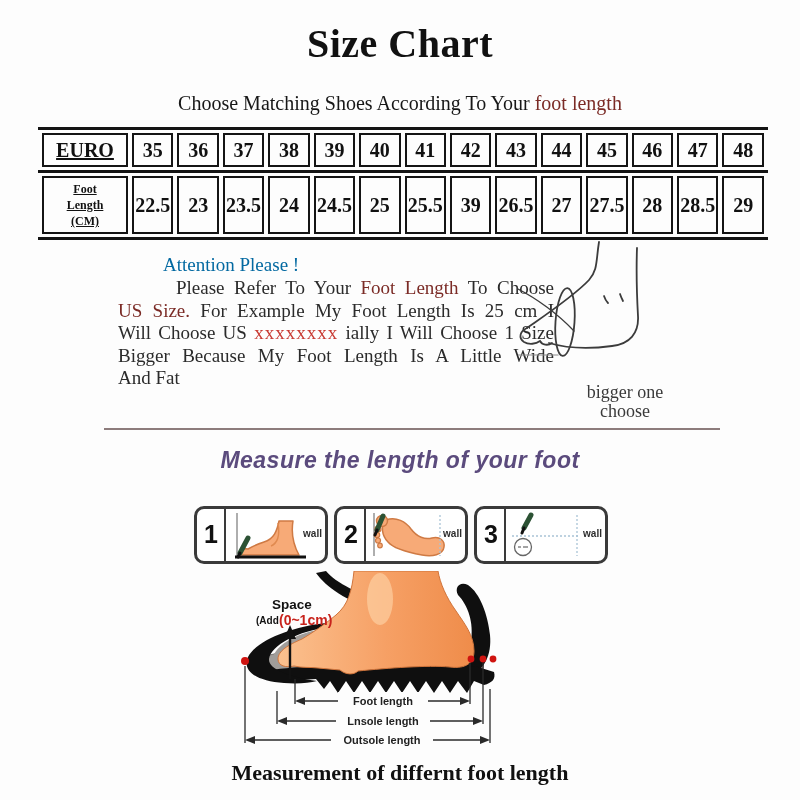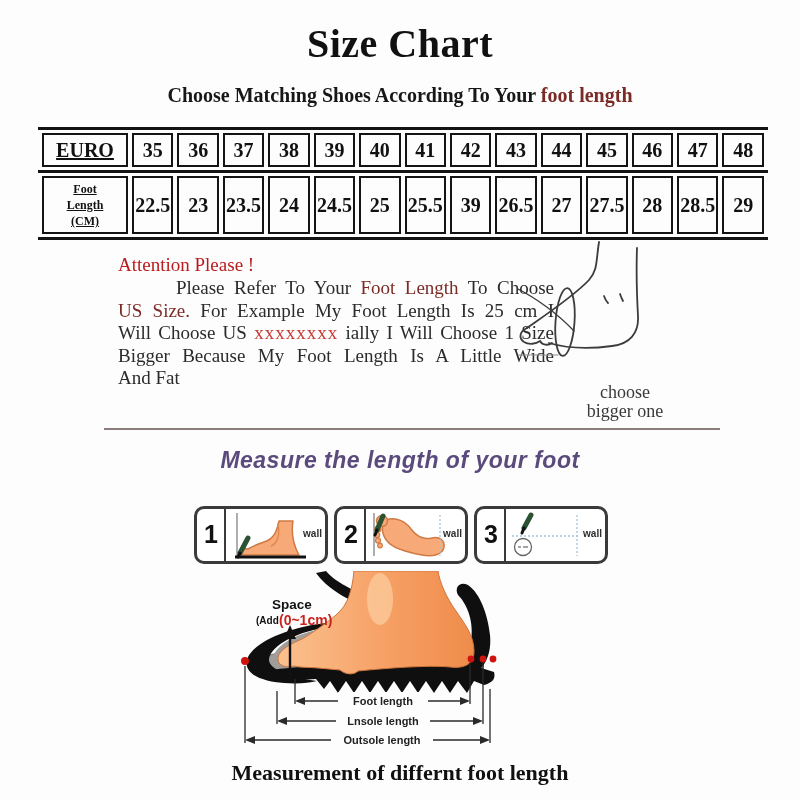--- a/index.html
+++ b/index.html
@@ -7,43 +7,43 @@
     position:relative; width:800px; height:800px; margin:0 auto;
     background:#fdfdfd; overflow:hidden;
     font-family:"Liberation Serif", serif; color:#1a1a1a;
   }
   .title {
     position:absolute; top:20px; left:0; width:100%;
     text-align:center; font-size:40px; font-weight:bold; color:#111;
     letter-spacing:0.5px;
   }
   .subtitle {
-    position:absolute; top:84px; left:0; width:100%;
-    text-align:center; font-size:20px; font-weight:bold; color:#171717;
+    position:absolute; top:92px; left:0; width:100%;
+    text-align:center; font-size:20px; font-weight:normal; color:#171717;
   }
   .subtitle .hl { color:#7b2b26; }
 
   
   .size-table { position:absolute; left:38px; top:127px; width:730px; }
   .rule { height:3px; background:#141414; }
   table.trow { width:100%; border-collapse:separate; border-spacing:4px 3px; table-layout:fixed; }
   table.trow td {
     border:2px solid #141414; text-align:center; vertical-align:middle;
     font-weight:bold; font-family:"Liberation Serif", serif; color:#111;
     font-size:20px; padding:0;
   }
   table.trow td.lbl { width:82px;text-decoration:underline; }
   #row-euro td { height:30px; }
   #row-foot td { height:54px; }
   #row-foot td.lbl { font-size:12px; }
   #row-foot td.lbl div { line-height:16px; }
 
   
   .attention { position:absolute; left:118px; top:253px; width:436px; font-size:19px; color:#2b2b2b; }
-  .attn-heading { color:#b91c1c; line-height:24px; }
+  .attn-heading { color:#0369a1; line-height:24px;margin-left:45px; }
   .attention .jline { text-align:justify; text-align-last:justify; line-height:22.5px; }
   .attention .jline.first { text-indent:58px; }
   .attention .lastline { text-align:left; line-height:22.5px; }
   .dkred { color:#7b2b26; }
   .xred { color:#c83a33; letter-spacing:1px; }
 
   .foot-sketch { position:absolute; left:518px; top:236px; }
 
   .choose-note {
     position:absolute; left:540px; top:383px; width:170px;
@@ -161,22 +161,22 @@
       <path d="M 9,92 C 2,95 0,102 6,106 C 11,109 18,108 22,105 C 24,109 30,110 34,107"></path>
       <path stroke-width="1.3" d="M 0,53 C 18,62 40,78 56,95"></path>
       <ellipse cx="47" cy="86" rx="9.5" ry="34" transform="rotate(4 47 86)"></ellipse>
       <path d="M 86,60 C 87,63 88,65 90,67"></path>
       <path d="M 102,58 C 103,61 104,63 105,65"></path>
       <path stroke="#8a8a8a" stroke-width="1.2" d="M 0,119 L 40,119"></path>
     </g>
   </svg>
 
   <div class="choose-note">
+    <div>bigger one</div>
     <div>choose</div>
-    <div>bigger one</div>
   </div>
 
   <div class="divider"></div>
 
   <div class="measure-heading">Measure the length of your foot</div>
 
   <div class="steps">
 
     <div class="step-box">
       <span class="step-num">1</span>

